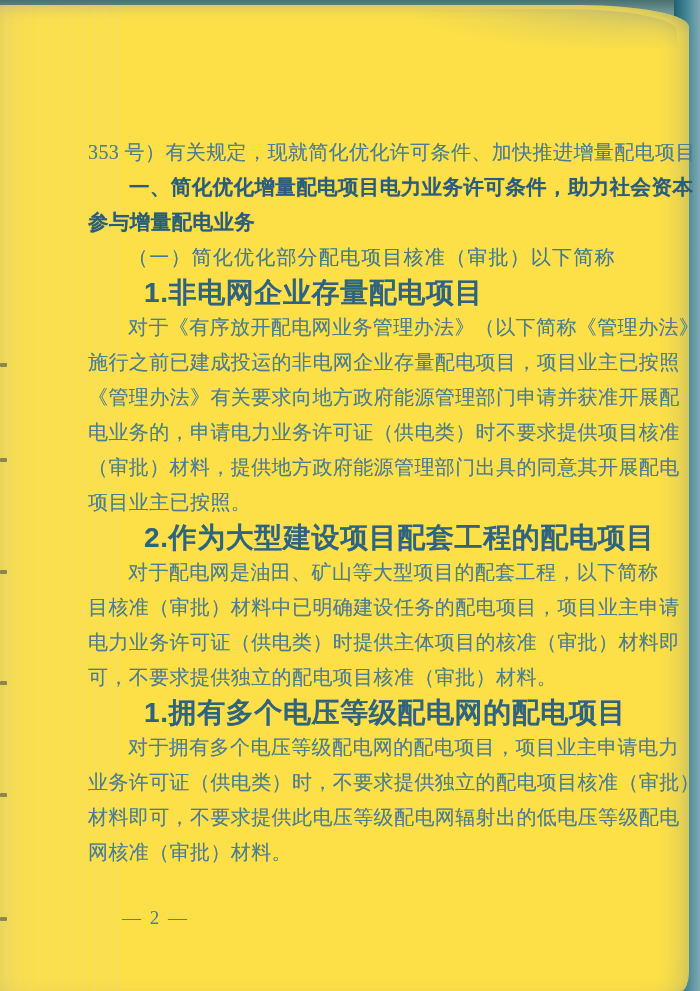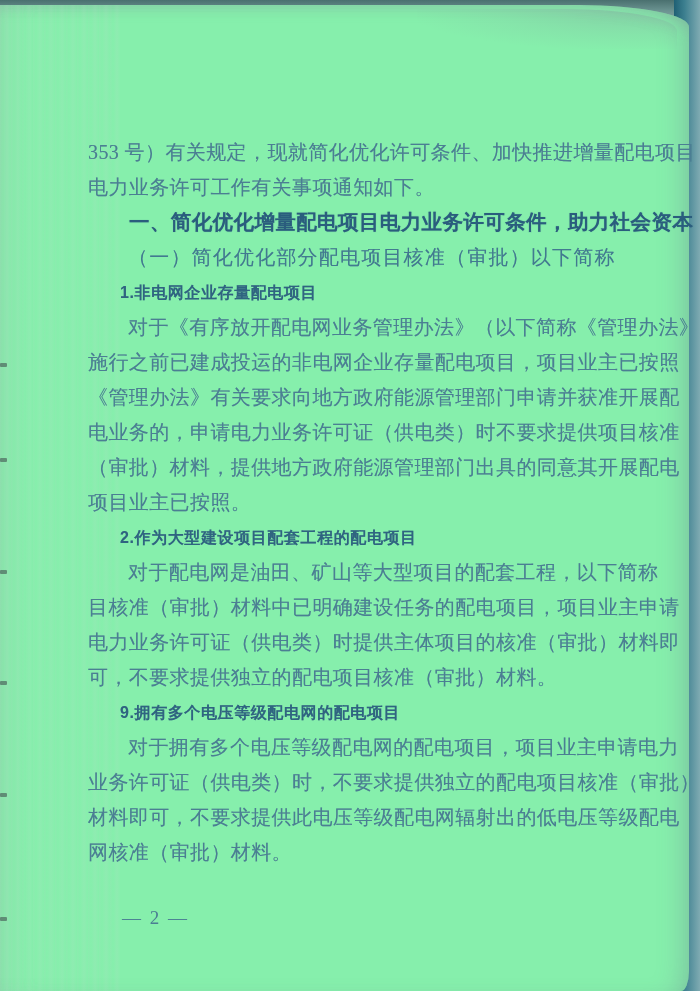--- a/index.html
+++ b/index.html
@@ -26,21 +26,21 @@
     background: linear-gradient(90deg, #1f6074 0%, #3c7f8f 40%, #7fabb2 100%);
   }
 
   
   .paper {
     position: absolute;
     left: 0;
     top: 5px;
     width: 689px;
     height: 986px;
-    background: #86efac;
+    background: #fde047;
     border-top-right-radius: 110px 22px;
     border-bottom-right-radius: 8px 20px;
     box-shadow:
       inset -20px 0 24px -14px rgba(110, 135, 145, 0.38),
       inset 0 12px 14px -9px rgba(140, 158, 160, 0.35),
       inset 26px 0 30px -24px rgba(160, 170, 172, 0.30);
   }
   
   .paper::before {
     content: "";
@@ -99,21 +99,21 @@
     color: #2a5d7d;
     text-shadow: 0 0 0.8px rgba(42, 93, 125, 0.55);
   }
   .line.h2 {
     color: #427a90;
     letter-spacing: 1.2px;
   }
   .line.h3 {
     font-family: "Liberation Sans", "DejaVu Sans", sans-serif;
     font-weight: bold;
-    font-size: 16px;
+    font-size: 28px;
     color: #2f6480;
     letter-spacing: 0.6px;
   }
 
   .page-number {
     position: absolute;
     left: 122px;
     top: 902px;
     font-size: 19px;
     letter-spacing: 2px;
@@ -125,36 +125,36 @@
 <body>
 
 <div class="scan-band-top"></div>
 <div class="scan-band-right"></div>
 
 <div class="paper">
   <div class="corner-shade"></div>
 
   <div class="text-block">
     <div class="line">353 号）有关规定，现就简化优化许可条件、加快推进增量配电项目</div>
-    <div class="line">电力业务许可工作有关事项通知如下。</div>
     <div class="line h1 indent">一、简化优化增量配电项目电力业务许可条件，助力社会资本</div>
+    <div class="line h1">参与增量配电业务</div>
     <div class="line h2 indent">（一）简化优化部分配电项目核准（审批）以下简称</div>
     <div class="line h3 indent">1.非电网企业存量配电项目</div>
     <div class="line indent">对于《有序放开配电网业务管理办法》（以下简称《管理办法》）</div>
     <div class="line">施行之前已建成投运的非电网企业存量配电项目，项目业主已按照</div>
     <div class="line">《管理办法》有关要求向地方政府能源管理部门申请并获准开展配</div>
     <div class="line">电业务的，申请电力业务许可证（供电类）时不要求提供项目核准</div>
     <div class="line">（审批）材料，提供地方政府能源管理部门出具的同意其开展配电</div>
     <div class="line">项目业主已按照。</div>
     <div class="line h3 indent">2.作为大型建设项目配套工程的配电项目</div>
     <div class="line indent">对于配电网是油田、矿山等大型项目的配套工程，以下简称</div>
     <div class="line">目核准（审批）材料中已明确建设任务的配电项目，项目业主申请</div>
     <div class="line">电力业务许可证（供电类）时提供主体项目的核准（审批）材料即</div>
     <div class="line">可，不要求提供独立的配电项目核准（审批）材料。</div>
-    <div class="line h3 indent">9.拥有多个电压等级配电网的配电项目</div>
+    <div class="line h3 indent">1.拥有多个电压等级配电网的配电项目</div>
     <div class="line indent">对于拥有多个电压等级配电网的配电项目，项目业主申请电力</div>
     <div class="line">业务许可证（供电类）时，不要求提供独立的配电项目核准（审批）</div>
     <div class="line">材料即可，不要求提供此电压等级配电网辐射出的低电压等级配电</div>
     <div class="line">网核准（审批）材料。</div>
   </div>
 
   <div class="page-number">— 2 —</div>
 </div>
 
 <div class="edge-mark" style="top: 363px;"></div>

